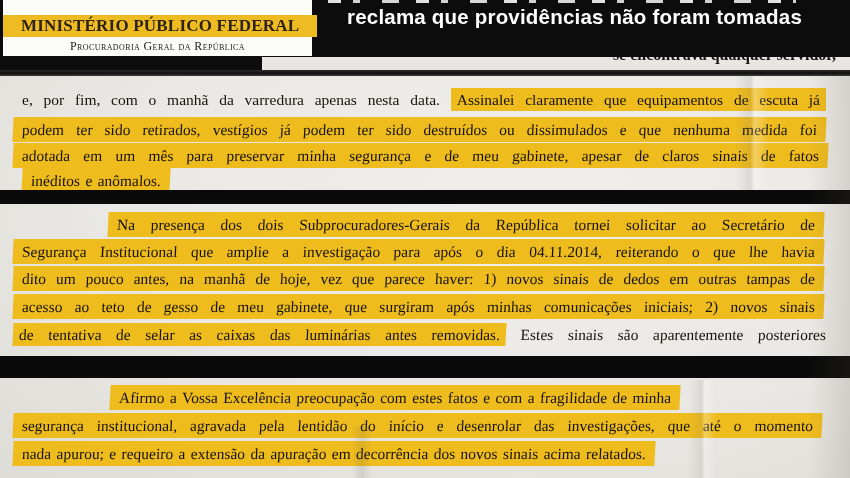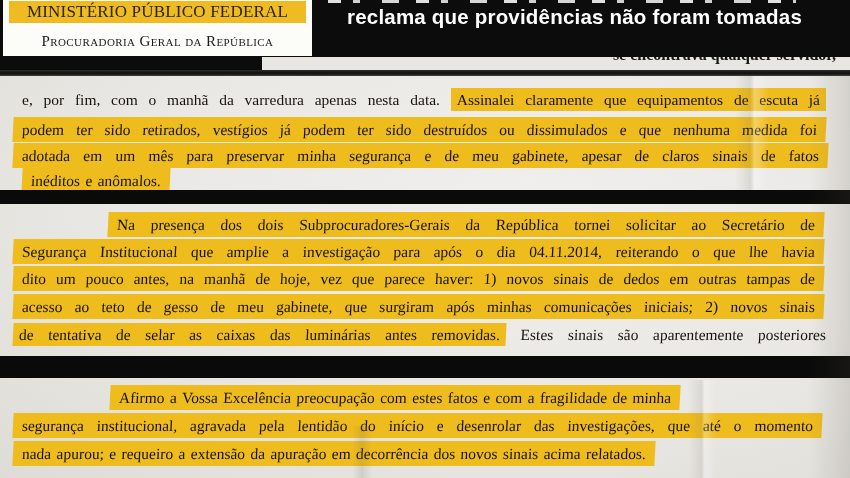--- a/index.html
+++ b/index.html
@@ -5,23 +5,23 @@
   html,body{margin:0;padding:0;background:#000;}
   .stage{
     position:relative;width:850px;height:478px;overflow:hidden;
     background:radial-gradient(ellipse at 62% 42%, #f1efeb 0%, #eae8e4 55%, #dedcd6 100%);
     font-family:"Liberation Serif", serif;
   }
   
   .hdr{position:absolute;left:0;top:0;width:850px;height:58px;background:#0c0c0c;}
   .hdr-ext{position:absolute;left:0;top:56px;width:262px;height:16px;background:#0c0c0c;}
   .lh-box{position:absolute;left:3px;top:0;width:309px;height:56px;background:#fcfcf9;text-align:center;}
-  .lh-title{display:inline-block;margin-top:1px;padding:1px 18px;background:#eebc22;color:#2e2310;
-    font-weight:normal;font-size:17px;letter-spacing:.2px;white-space:nowrap;}
-  .lh-sub{margin-top:10px;font-variant:small-caps;font-size:15px;color:#1b1b1b;letter-spacing:.4px;}
+  .lh-title{display:inline-block;margin-top:15px;padding:1px 18px;background:#eebc22;color:#2e2310;
+    font-weight:bold;font-size:17px;letter-spacing:.2px;white-space:nowrap;}
+  .lh-sub{margin-top:2px;font-variant:small-caps;font-size:12px;color:#1b1b1b;letter-spacing:.4px;}
   .banner-line{position:absolute;left:347px;top:5px;color:#fff;
     font-family:"Liberation Sans", sans-serif;font-weight:bold;font-size:20.5px;letter-spacing:.2px;white-space:nowrap;}
   .banner-frag{position:absolute;left:328px;top:0;width:468px;height:3px;opacity:.92;
     background:repeating-linear-gradient(90deg, rgba(255,255,255,.95) 0 13px, transparent 13px 25px,
       rgba(255,255,255,.88) 25px 32px, transparent 32px 54px, rgba(255,255,255,.9) 54px 71px, transparent 71px 88px);}
   .page-sliver{position:absolute;left:262px;top:57px;width:588px;height:13px;overflow:hidden;background:#e8e6e2;}
   .page-sliver .inner{margin-top:-11px;text-align:right;padding-right:14px;font-weight:bold;
     font-size:16px;color:#161616;white-space:nowrap;}
   .rule{position:absolute;left:0;top:70px;width:850px;height:6px;
     background:linear-gradient(180deg,#2c2c2a,#0f0f0f 55%,#403f3b);}

